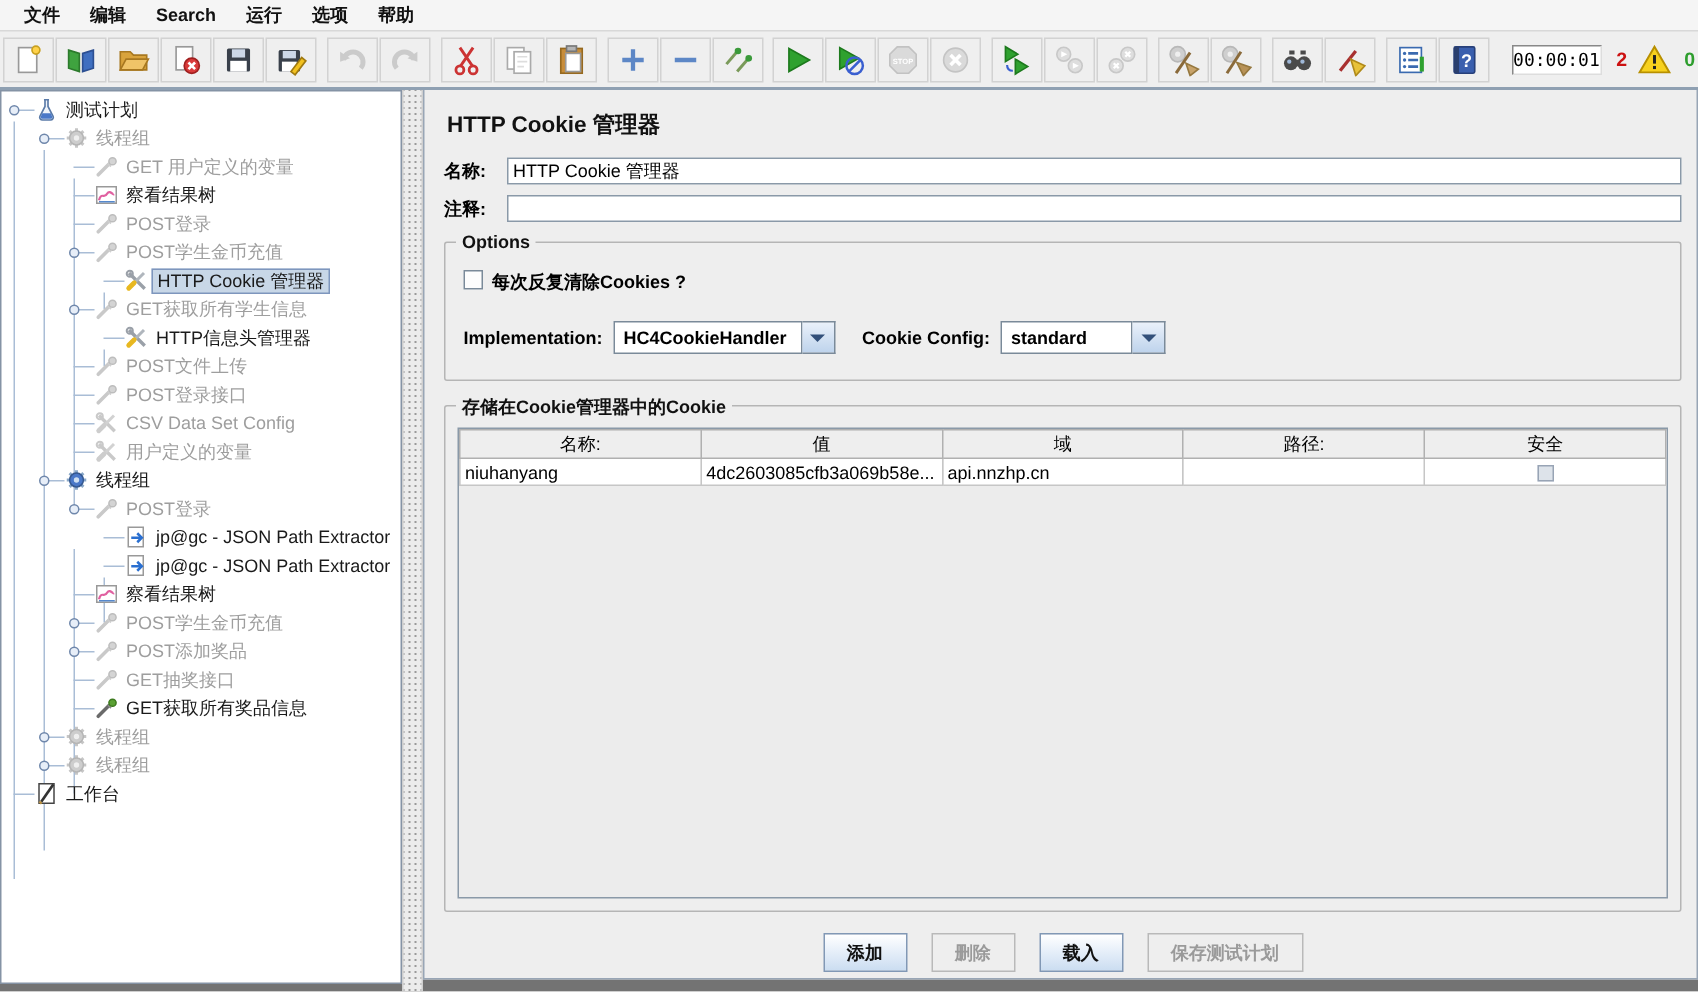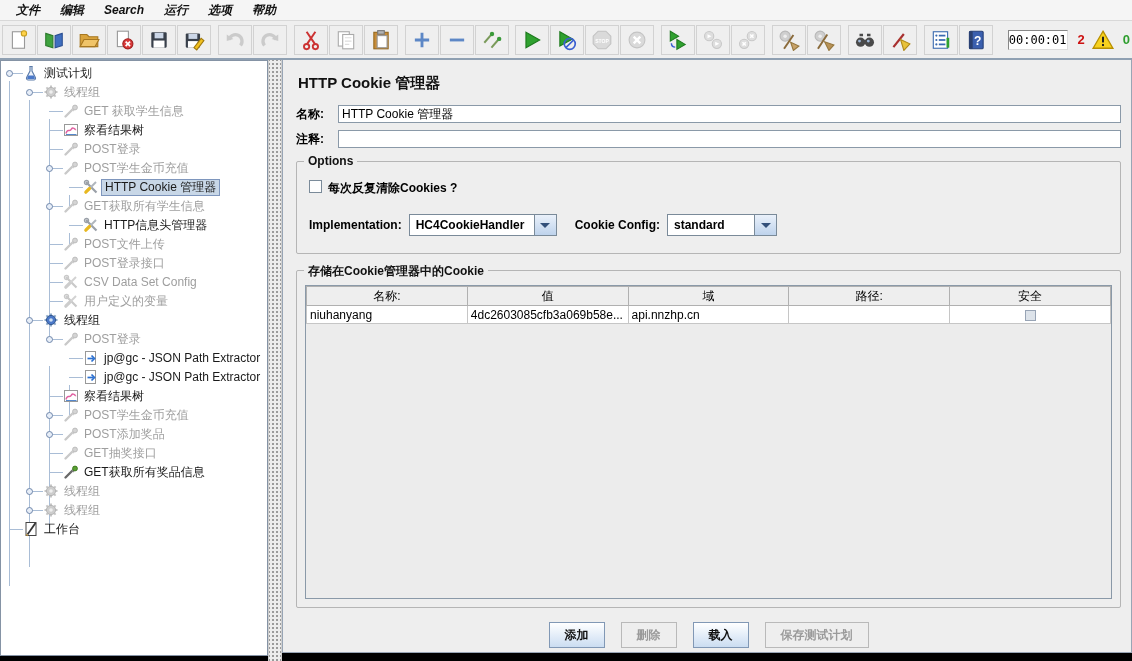--- a/index.html
+++ b/index.html
@@ -1,39 +1,39 @@
 <!DOCTYPE html>
 <html><head>
 <meta charset="utf-8">
 <style>
   * { margin:0; padding:0; box-sizing:border-box; }
   html,body { width:1132px; height:661px; overflow:hidden;
     font-family:"Liberation Sans","DejaVu Sans",sans-serif; font-size:12px; background:#eeeeee; }
 
   
   .menubar { height:20px; background:#f5f5f5; display:flex; align-items:center; padding-left:6px; }
-  .menu-item { font-weight:bold; color:#111; padding:2px 10px; cursor:default;font-style:italic; }
+  .menu-item { font-weight:bold; color:#111; padding:2px 10px; cursor:default; }
 
   
   .toolbar { height:38px; background:#efefef; border-top:1px solid #d8d8d8; display:flex;
     align-items:center; padding:2px 2px; overflow:hidden; white-space:nowrap; }
   .tb-group { display:flex; align-items:center; }
   .tb-btn { width:34px; height:30px; border:1px solid #d2d2d2; background:#efefef;
     display:inline-flex; align-items:center; justify-content:center; margin-right:1px; }
   .tb-btn svg { width:22px; height:22px; }
   .tb-sep { width:9px; height:30px; display:inline-block; }
   .timer-box { width:64px; height:20px; background:#fff; border:1px solid #888;
     border-right-color:#ddd; border-bottom-color:#ddd; font-family:"DejaVu Sans Mono",monospace;
     font-size:12px; display:inline-flex; align-items:center; justify-content:center; margin:0 10px 0 8px; }
   .err-count { color:#cc1111; font-weight:bold; font-size:13px; margin-right:6px; }
   .warn-tri svg { width:24px; height:22px; vertical-align:middle; }
   .thread-count { color:#2e9e2e; font-weight:bold; font-size:13px; margin-left:8px; }
 
   
-  .main { height:603px; display:flex; border-top:2px solid #8fa0b2; background:#000000; }
+  .main { height:603px; display:flex; border-top:2px solid #8fa0b2; background:#737373; }
   .tree-panel { width:268px; background:#fff; border:1px solid #8593a5; margin-bottom:5px;
     position:relative; overflow:hidden; }
   .divider { width:14px; background:#ececec;
     background-image:radial-gradient(#9a9a9a 0.8px, transparent 0.9px);
     background-size:4px 4px; background-position:2px 2px;
     border-left:1px solid #cfcfcf; border-right:1px solid #cfcfcf; }
   .content-panel { flex:1; background:#eeeeee; border:1px solid #98a5b5; border-top:none;
     margin-bottom:8px; position:relative; padding:8px 10px 0 13px; overflow:hidden; }
 
   
@@ -405,21 +405,21 @@
                 <g stroke="#c6c6c6" stroke-width="2">
                   <path d="M8 1.5 V4 M8 12 V14.5 M1.5 8 H4 M12 8 H14.5 M3.4 3.4 L5.1 5.1 M10.9 10.9 L12.6 12.6 M12.6 3.4 L10.9 5.1 M5.1 10.9 L3.4 12.6"></path>
                 </g>
                 <circle cx="8" cy="8" r="4.6" fill="#cdcdcd" stroke="#b5b5b5"></circle>
                 <circle cx="8" cy="8" r="1.8" fill="#efefef"></circle>
               </svg></span><span class="tlabel" style="margin-left: 60px;">线程组</span></div>
           <div class="tree-row disabled"><span class="dash" style="left: 48px;"></span><span class="ticon" style="left: 62px;"><svg viewBox="0 0 16 16">
                 <path d="M2.5 13.5 L9.5 6.5" stroke="#c9c9c9" stroke-width="2.4" stroke-linecap="round"></path>
                 <path d="M9 6 l2 2" stroke="#cfcfcf" stroke-width="1.2"></path>
                 <circle cx="12" cy="4.5" r="2.4" fill="#d4d4d4" stroke="#bdbdbd"></circle>
-              </svg></span><span class="tlabel" style="margin-left: 80px;">GET 获取学生信息</span></div>
+              </svg></span><span class="tlabel" style="margin-left: 80px;">GET 用户定义的变量</span></div>
           <div class="tree-row"><span class="dash" style="left: 48px;"></span><span class="ticon" style="left: 62px;"><svg viewBox="0 0 16 16">
                 <rect x="1.5" y="2.5" width="13" height="11" fill="#fff" stroke="#999"></rect>
                 <path d="M3 11.5 C4.5 5.5 6.5 11 8.5 7 C10 4.5 12.5 8 13 7.5" stroke="#e060a0" fill="none" stroke-width="1.5"></path>
                 <path d="M3 12.5 h10.5" stroke="#5588cc" stroke-width="1"></path>
               </svg></span><span class="tlabel" style="margin-left: 80px;">察看结果树</span></div>
           <div class="tree-row disabled"><span class="dash" style="left: 48px;"></span><span class="ticon" style="left: 62px;"><svg viewBox="0 0 16 16">
                 <path d="M2.5 13.5 L9.5 6.5" stroke="#c9c9c9" stroke-width="2.4" stroke-linecap="round"></path>
                 <path d="M9 6 l2 2" stroke="#cfcfcf" stroke-width="1.2"></path>
                 <circle cx="12" cy="4.5" r="2.4" fill="#d4d4d4" stroke="#bdbdbd"></circle>
               </svg></span><span class="tlabel" style="margin-left: 80px;">POST登录</span></div>

